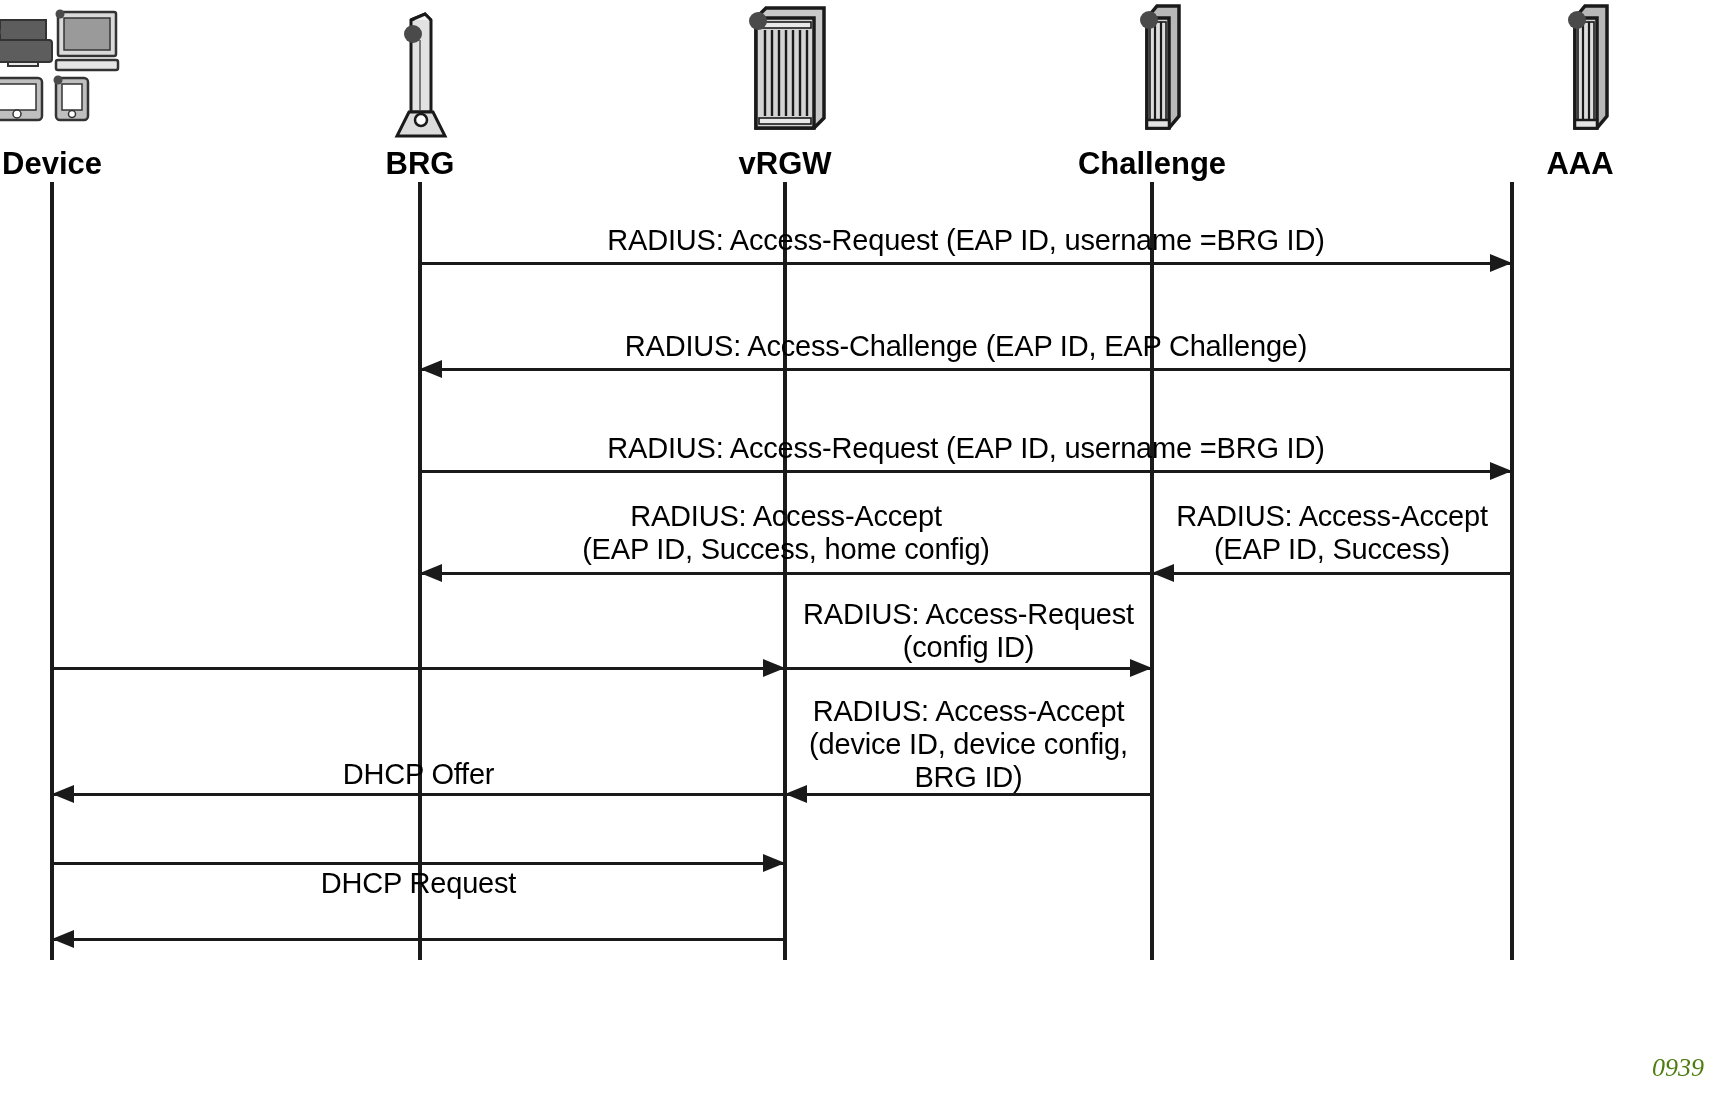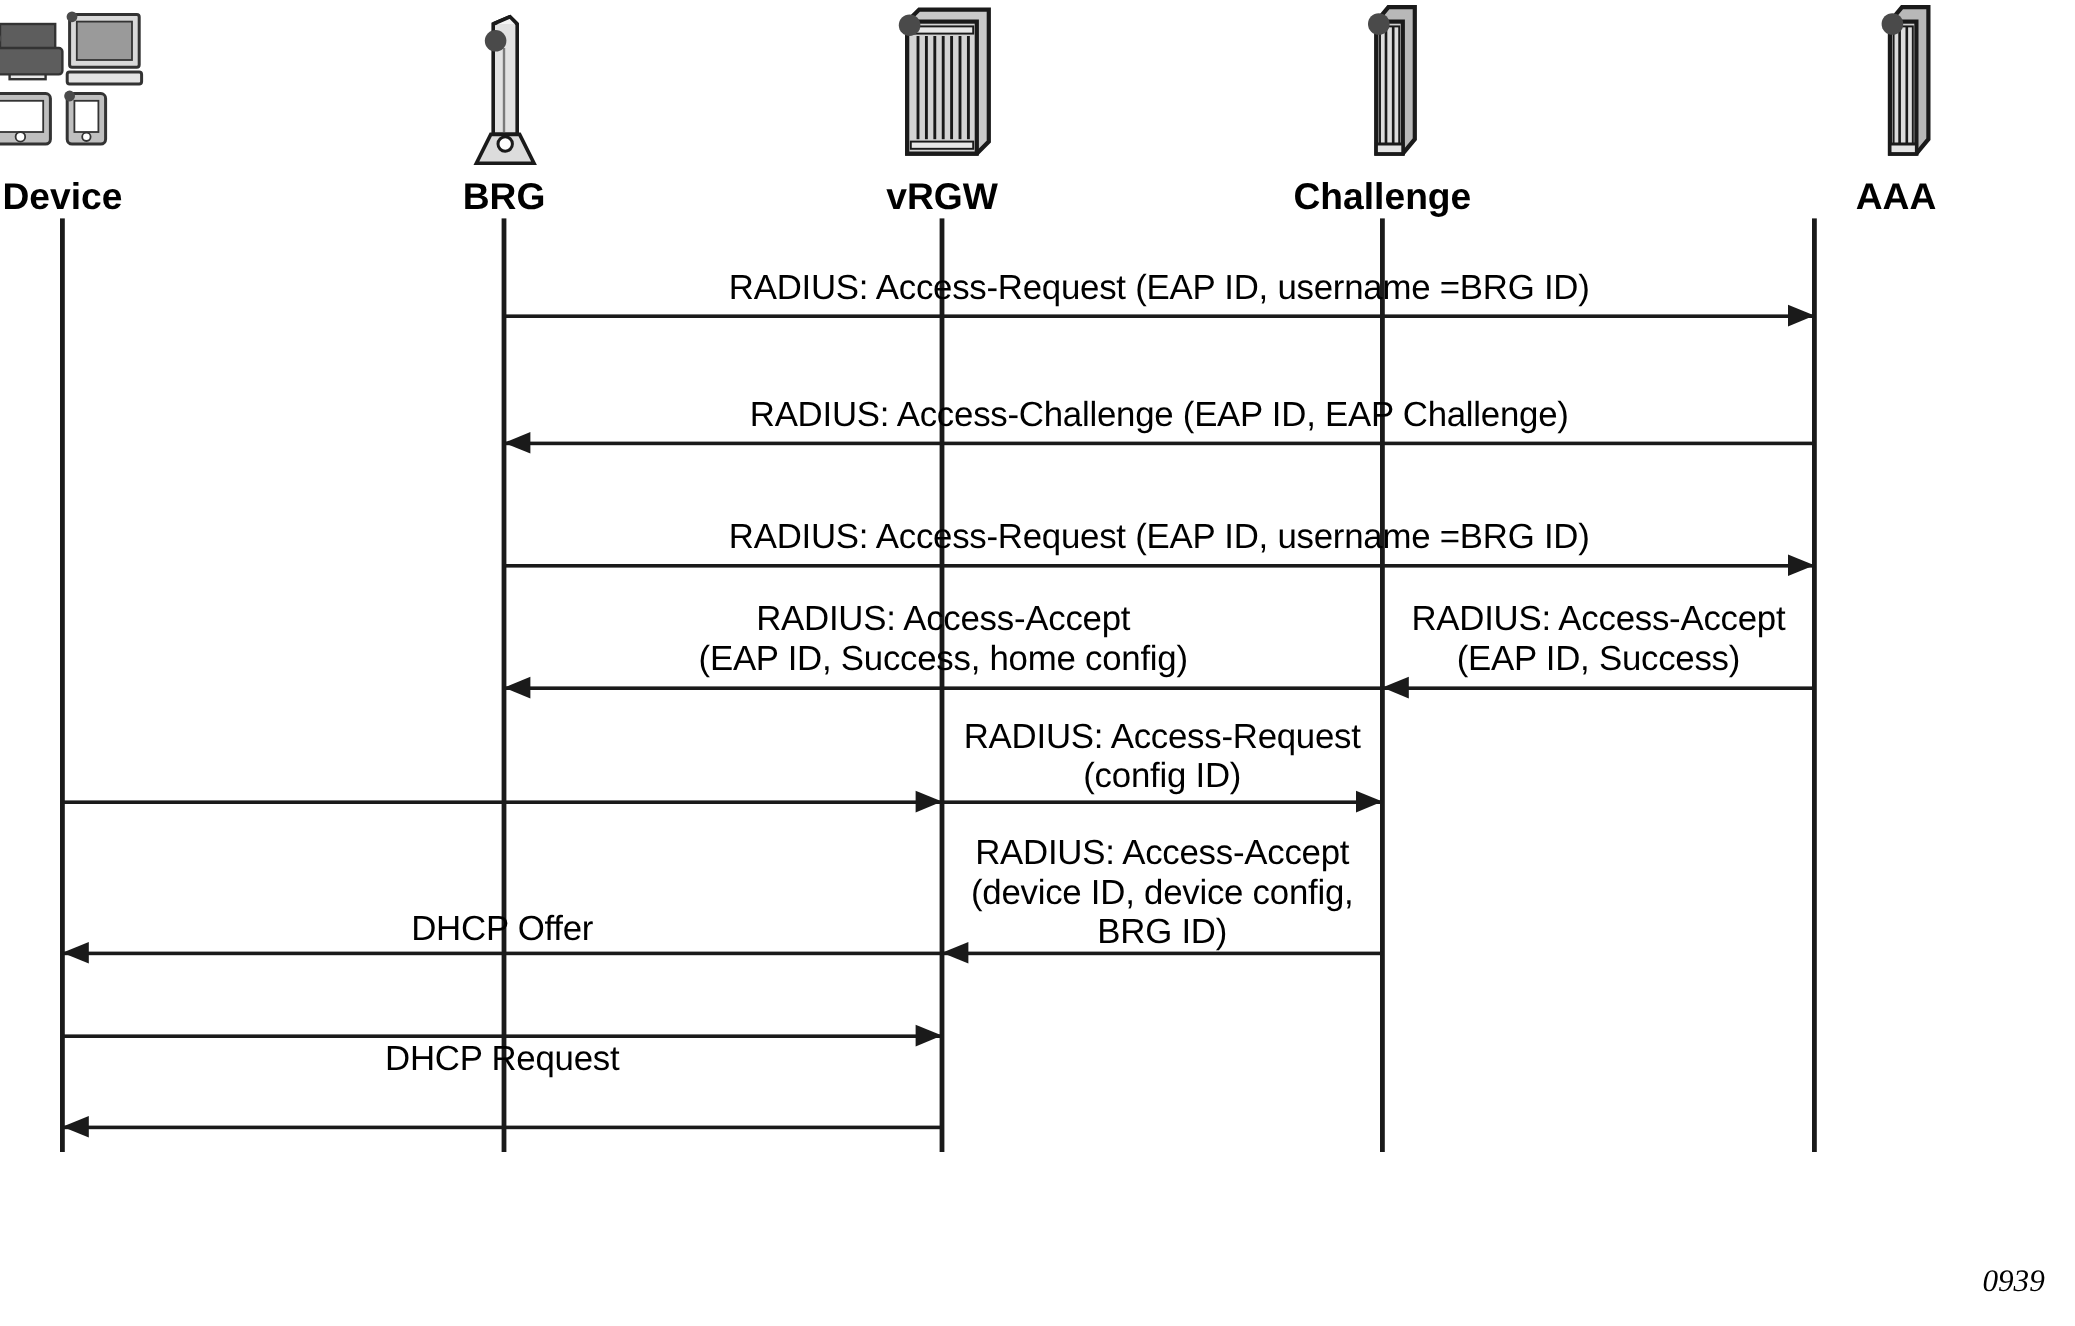--- a/index.html
+++ b/index.html
@@ -67,21 +67,21 @@
     text-align: center;
     line-height: 33px;
     white-space: pre-line;
     letter-spacing: -0.2px;
   }
   .caption {
     position: absolute;
     font-family: "Liberation Serif", serif;
     font-style: italic;
     font-size: 26px;
-    color: #000000;
+    color: #4d7c0f;
     text-align: right;
   }
   svg { display: block; }
 </style>
 </head>
 <body>
 
 <div id="canvas">
 
   <div class="node-col" style="left:-68px;">

